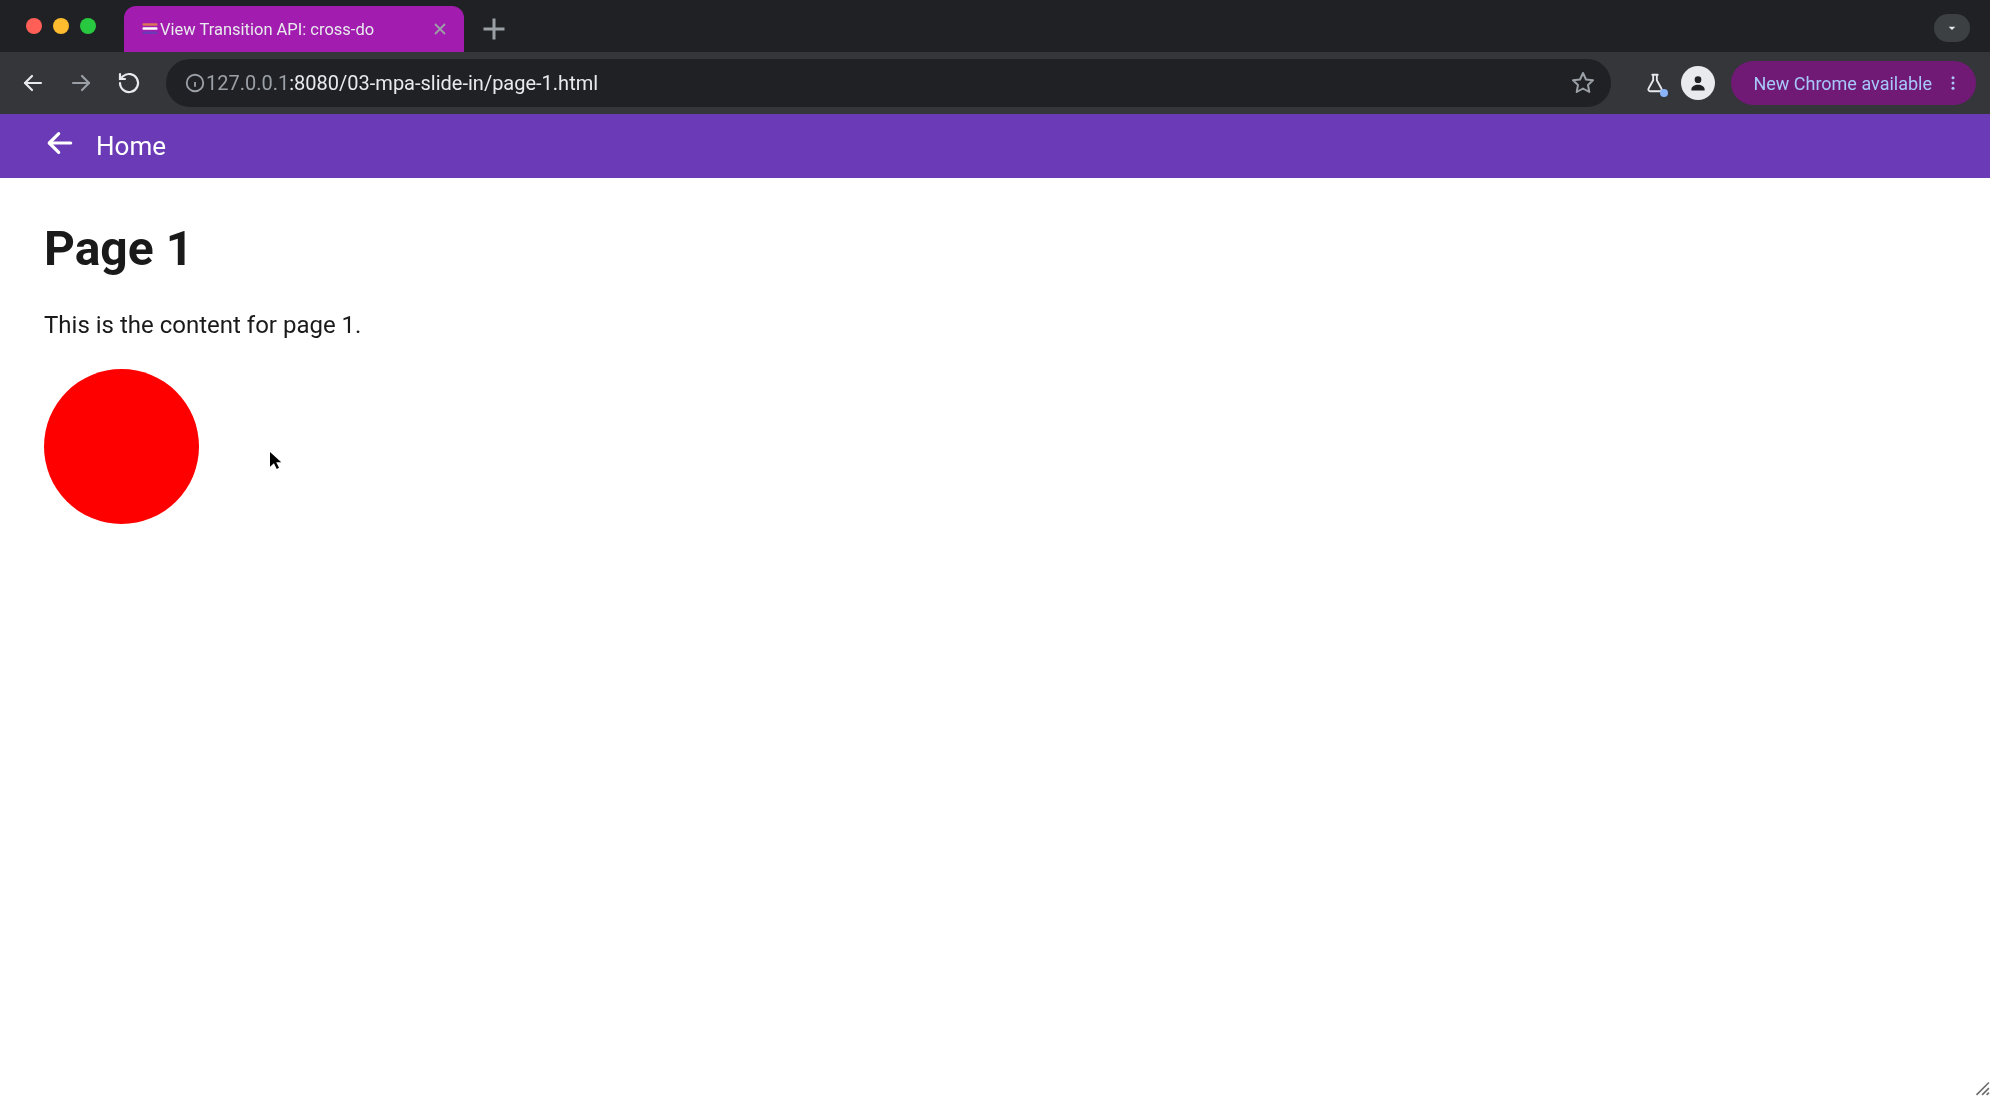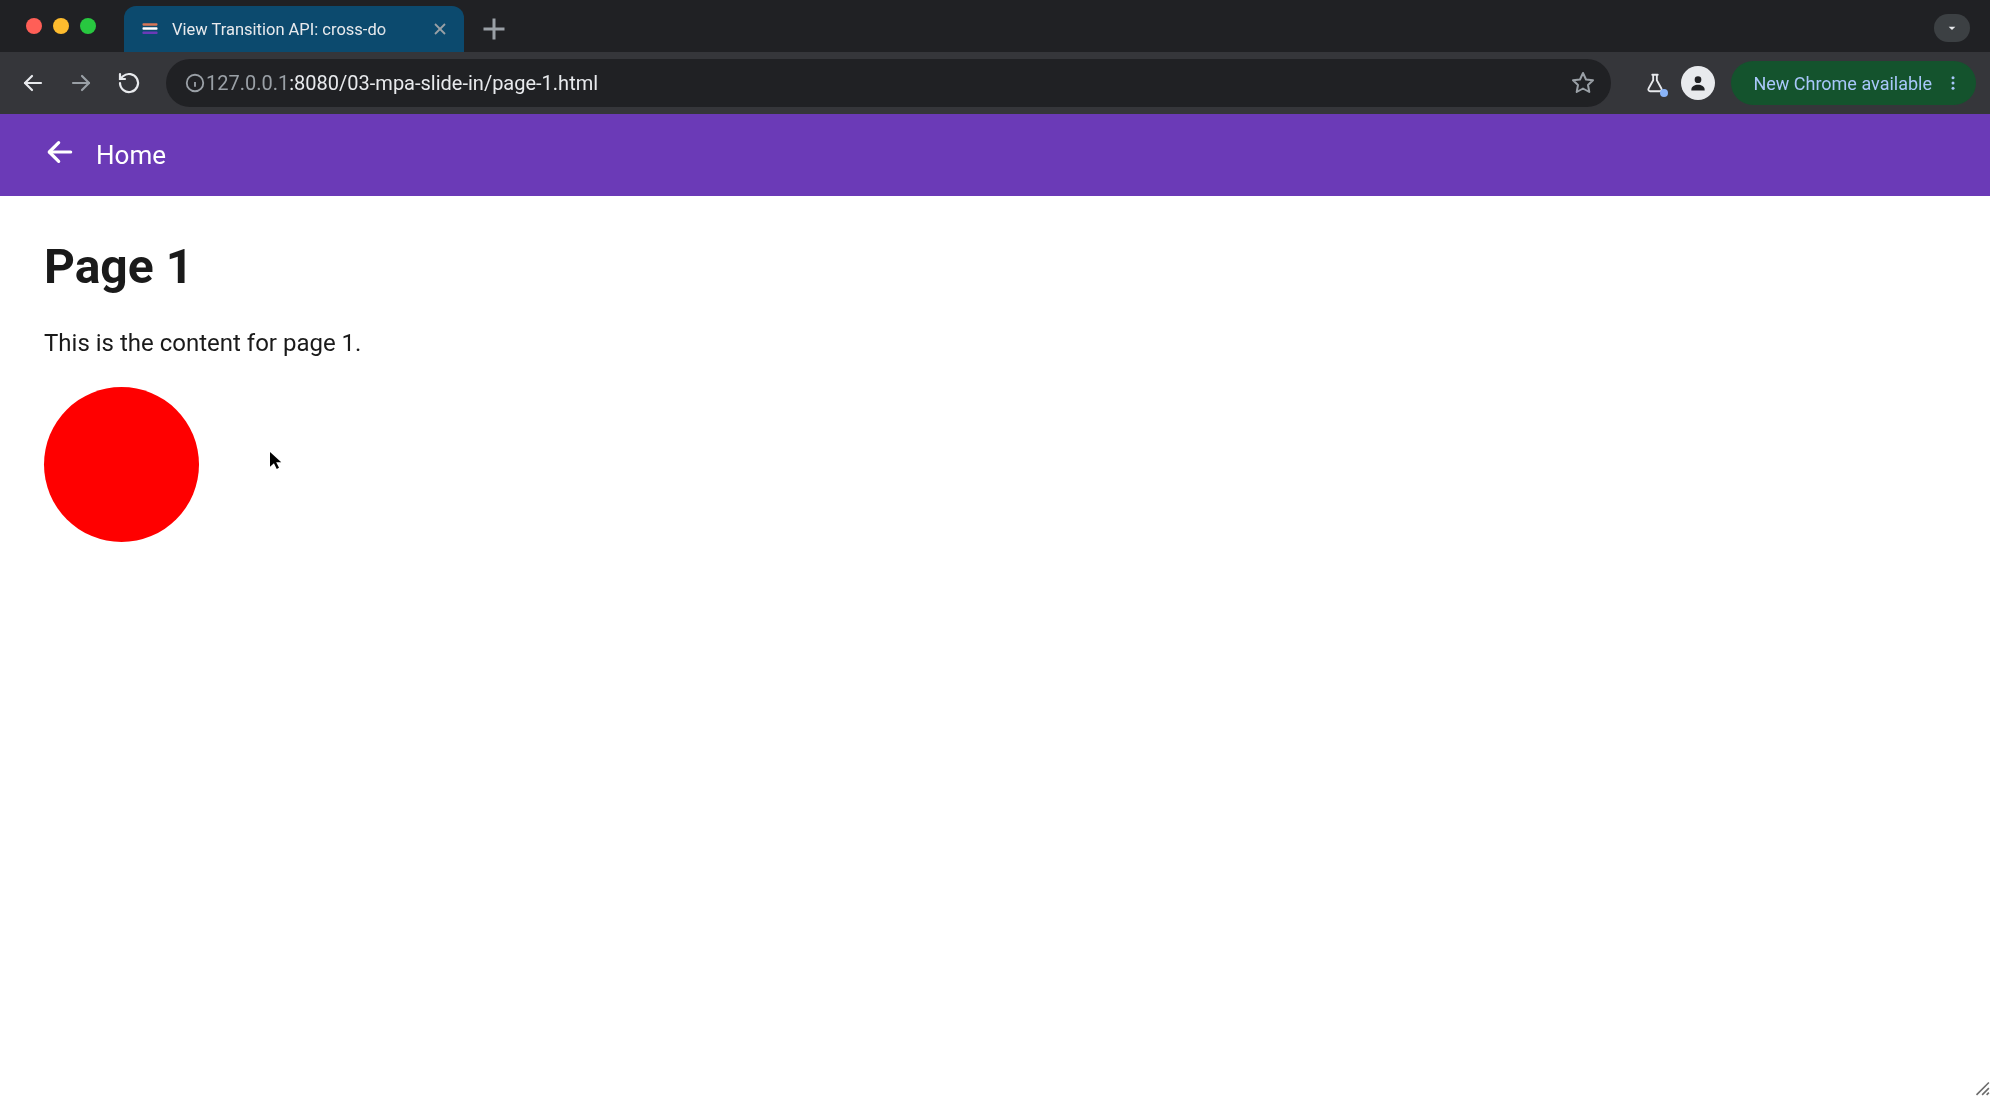--- a/index.html
+++ b/index.html
@@ -36,30 +36,29 @@
     .tl-red { background: #ff5f57; }
     .tl-yellow { background: #febc2e; }
     .tl-green { background: #28c840; }
     .tab-strip {
       display: flex;
       align-items: flex-end;
       margin-left: 28px;
       height: 100%;
     }
     .tab {
-      background: #0c4a6e;
+      background: #a21caf;
       color: #e8eaed;
       height: 46px;
       min-width: 340px;
       border-radius: 12px 12px 0 0;
       display: flex;
       align-items: center;
       padding: 0 14px 0 16px;
       font-size: 16.5px;
-      gap: 12px;
       position: relative;
     }
     .tab-favicon {
       width: 20px;
       height: 20px;
       border-radius: 4px;
       display: flex;
       align-items: center;
       justify-content: center;
       flex-shrink: 0;
@@ -199,21 +198,21 @@
       border-radius: 50%;
       background: #e8eaed;
       color: #202124;
       display: flex;
       align-items: center;
       justify-content: center;
       cursor: pointer;
     }
     .profile-btn svg { width: 20px; height: 20px; }
     .update-pill {
-      background: #14532d;
+      background: #701a75;
       color: #a8c7fa;
       border-radius: 24px;
       height: 44px;
       display: flex;
       align-items: center;
       padding: 0 14px 0 22px;
       gap: 12px;
       margin-left: 10px;
       cursor: pointer;
       font-size: 18px;
@@ -226,21 +225,21 @@
     }
     .update-menu svg { width: 18px; height: 18px; }
     
     .page {
       background: #ffffff;
       height: calc(100% - 114px);
       position: relative;
     }
     .page-header {
       background: #6b3ab7;
-      height: 82px;
+      height: 64px;
       display: flex;
       align-items: center;
       padding: 0 44px;
       gap: 24px;
     }
     .back-link {
       display: flex;
       align-items: center;
       gap: 20px;
       color: #ffffff;

